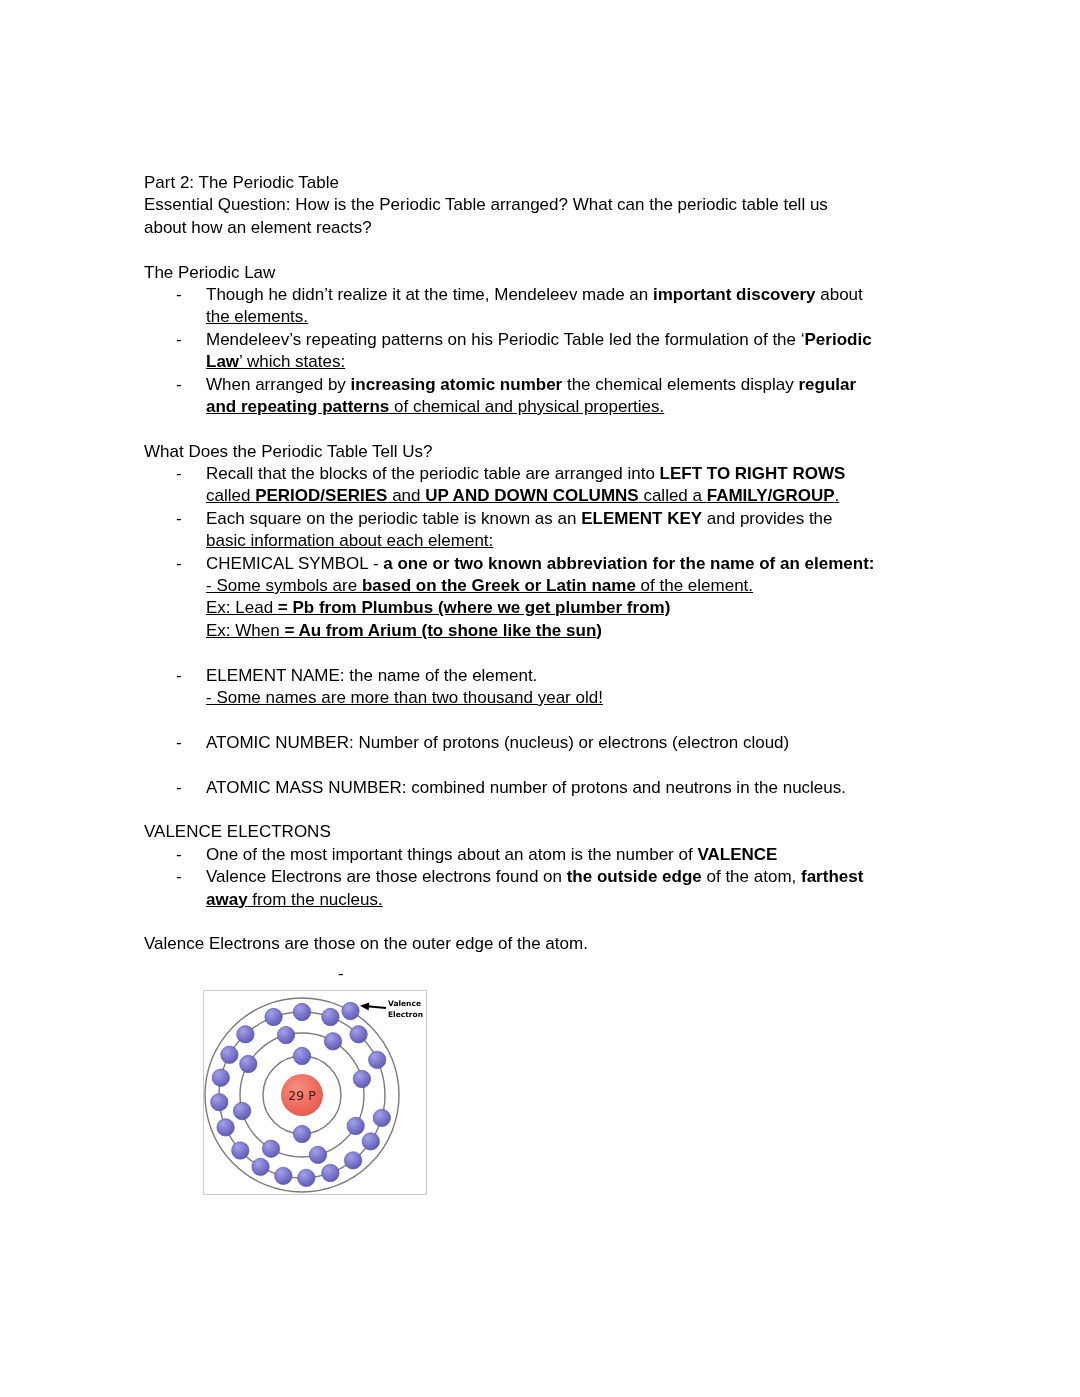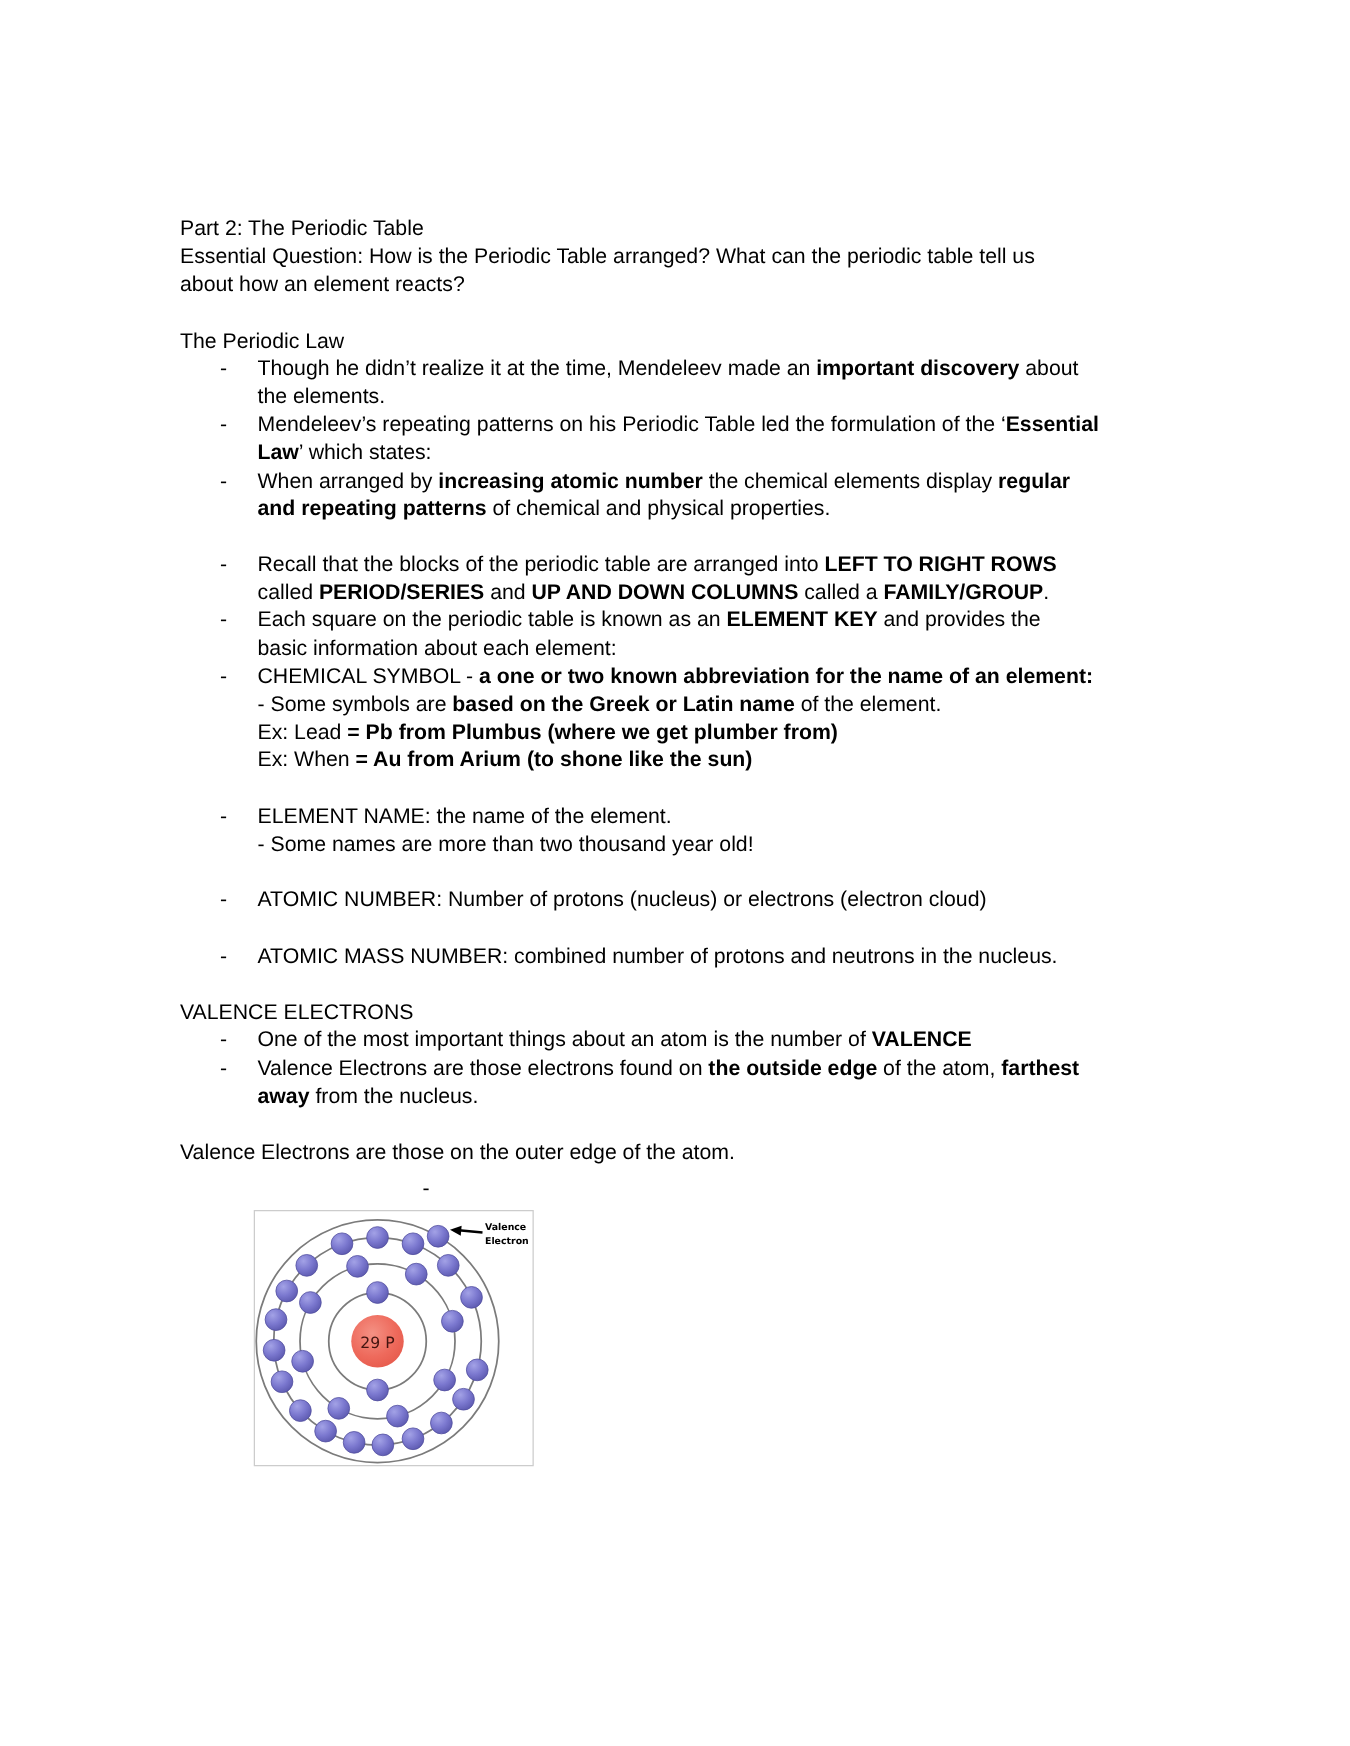--- a/index.html
+++ b/index.html
@@ -17,21 +17,21 @@
     left: 144px;
     top: 172px;
   }
   .line {
     line-height: 22.4px;
     height: 22.4px;
     white-space: pre;
   }
   .line.b { position: relative; padding-left: 62px; }
   .line.b .dash { position: absolute; left: 32px; top: 0; }
-  .line.c { padding-left: 62px; }
+  .line.c { padding-left: 62px; text-decoration: underline; }
   .line.solo { padding-left: 194px; margin-top: 7px; }
   .bold { font-weight: 700; text-align: center; }
   .figure {
     margin-left: 59px;
     margin-top: 5px;
     width: 224px;
     height: 205px;
     box-sizing: border-box;
     border: 1px solid #cccccc;
     background: #ffffff;
@@ -43,25 +43,26 @@
 
 <div id="doc">
   <div>
       <div class="line h"><span>Part 2: The Periodic Table</span></div>
       <div class="line h"><span>Essential Question: How is the Periodic Table arranged? What can the periodic table tell us</span></div>
       <div class="line h"><span>about how an element reacts?</span></div>
       <div class="line gap"></div>
       <div class="line h"><span>The Periodic Law</span></div>
       <div class="line b"><span class="dash">-</span><span>Though he didn’t realize it at the time, Mendeleev made an </span><span class="bold">important discovery</span><span> about</span></div>
       <div class="line c"><span>the elements.</span></div>
-      <div class="line b"><span class="dash">-</span><span>Mendeleev’s repeating patterns on his Periodic Table led the formulation of the ‘</span><span class="bold">Essential</span></div>
+      <div class="line b"><span class="dash">-</span><span>Mendeleev’s repeating patterns on his Periodic Table led the formulation of the ‘</span><span class="bold">Periodic</span></div>
       <div class="line c"><span class="bold">Law</span><span>’ which states:</span></div>
       <div class="line b"><span class="dash">-</span><span>When arranged by </span><span class="bold">increasing atomic number</span><span> the chemical elements display </span><span class="bold">regular</span></div>
       <div class="line c"><span class="bold">and repeating patterns</span><span> of chemical and physical properties.</span></div>
       <div class="line gap"></div>
+      <div class="line h"><span>What Does the Periodic Table Tell Us?</span></div>
       <div class="line b"><span class="dash">-</span><span>Recall that the blocks of the periodic table are arranged into </span><span class="bold">LEFT TO RIGHT ROWS</span></div>
       <div class="line c"><span>called </span><span class="bold">PERIOD/SERIES</span><span> and </span><span class="bold">UP AND DOWN COLUMNS</span><span> called a </span><span class="bold">FAMILY/GROUP</span><span>.</span></div>
       <div class="line b"><span class="dash">-</span><span>Each square on the periodic table is known as an </span><span class="bold">ELEMENT KEY</span><span> and provides the</span></div>
       <div class="line c"><span>basic information about each element:</span></div>
       <div class="line b"><span class="dash">-</span><span>CHEMICAL SYMBOL - </span><span class="bold">a one or two known abbreviation for the name of an element:</span></div>
       <div class="line c"><span>- Some symbols are </span><span class="bold">based on the Greek or Latin name</span><span> of the element.</span></div>
       <div class="line c"><span>Ex: Lead </span><span class="bold">= Pb from Plumbus (where we get plumber from)</span></div>
       <div class="line c"><span>Ex: When </span><span class="bold">= Au from Arium (to shone like the sun)</span></div>
       <div class="line gap"></div>
       <div class="line b"><span class="dash">-</span><span>ELEMENT NAME: the name of the element.</span></div>

